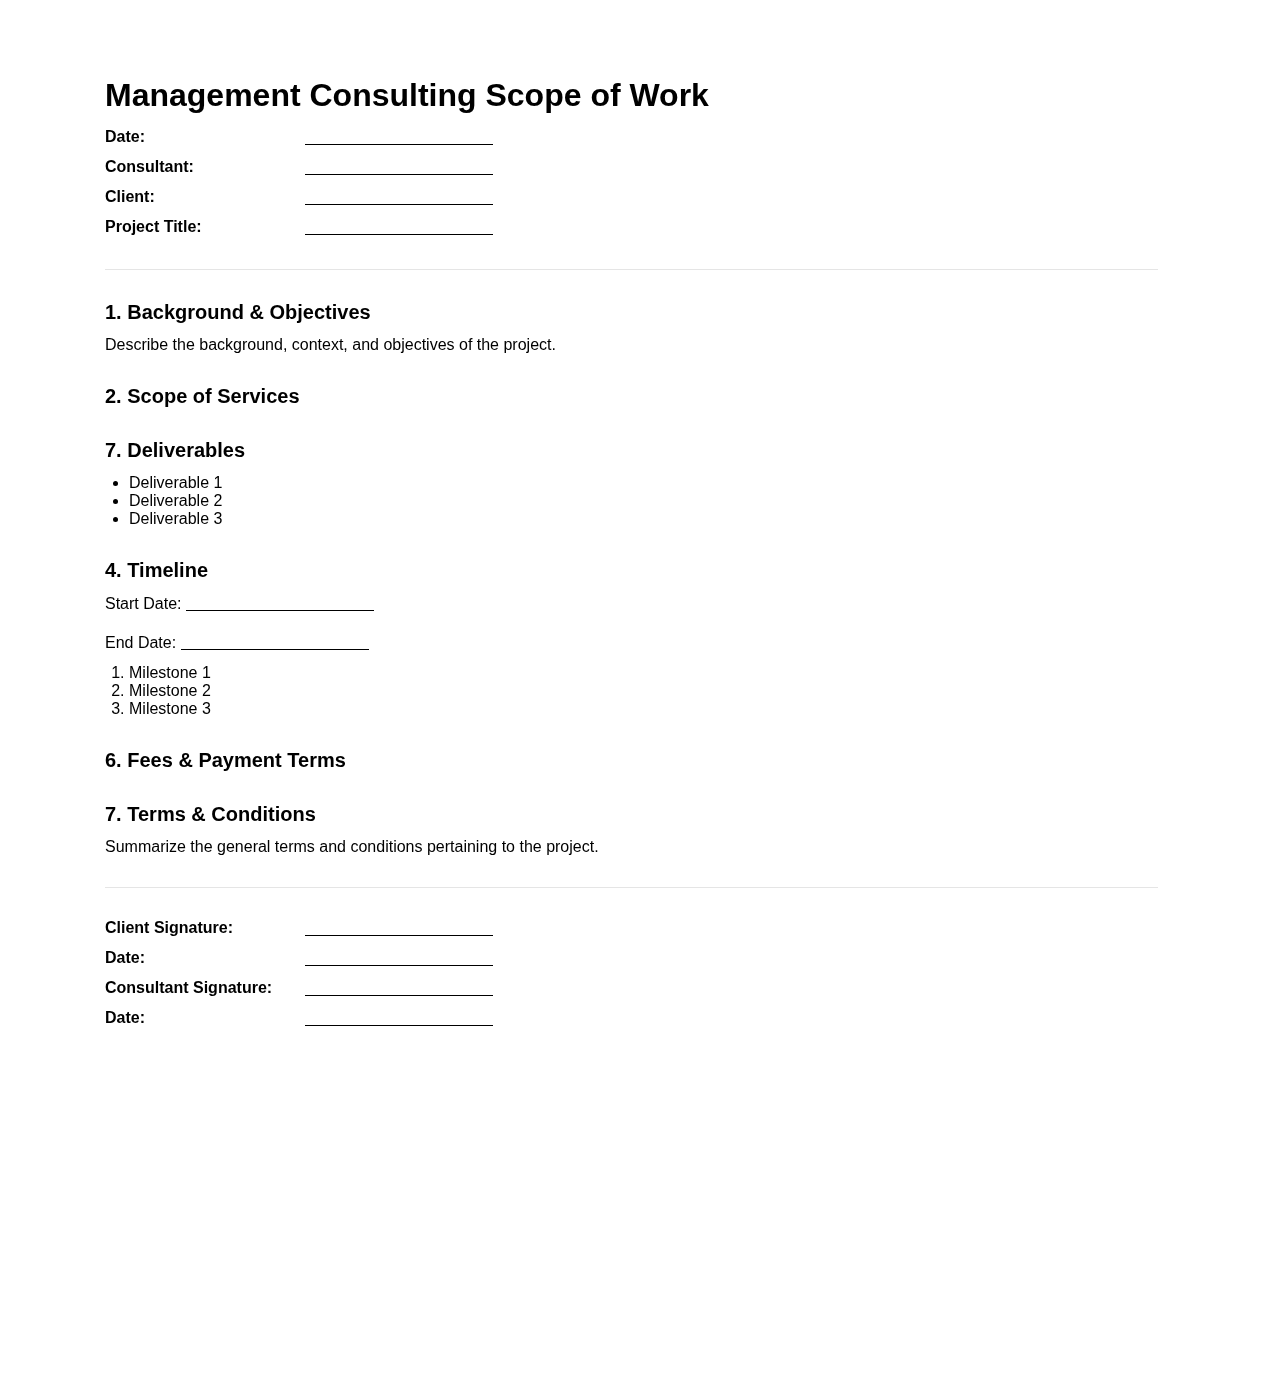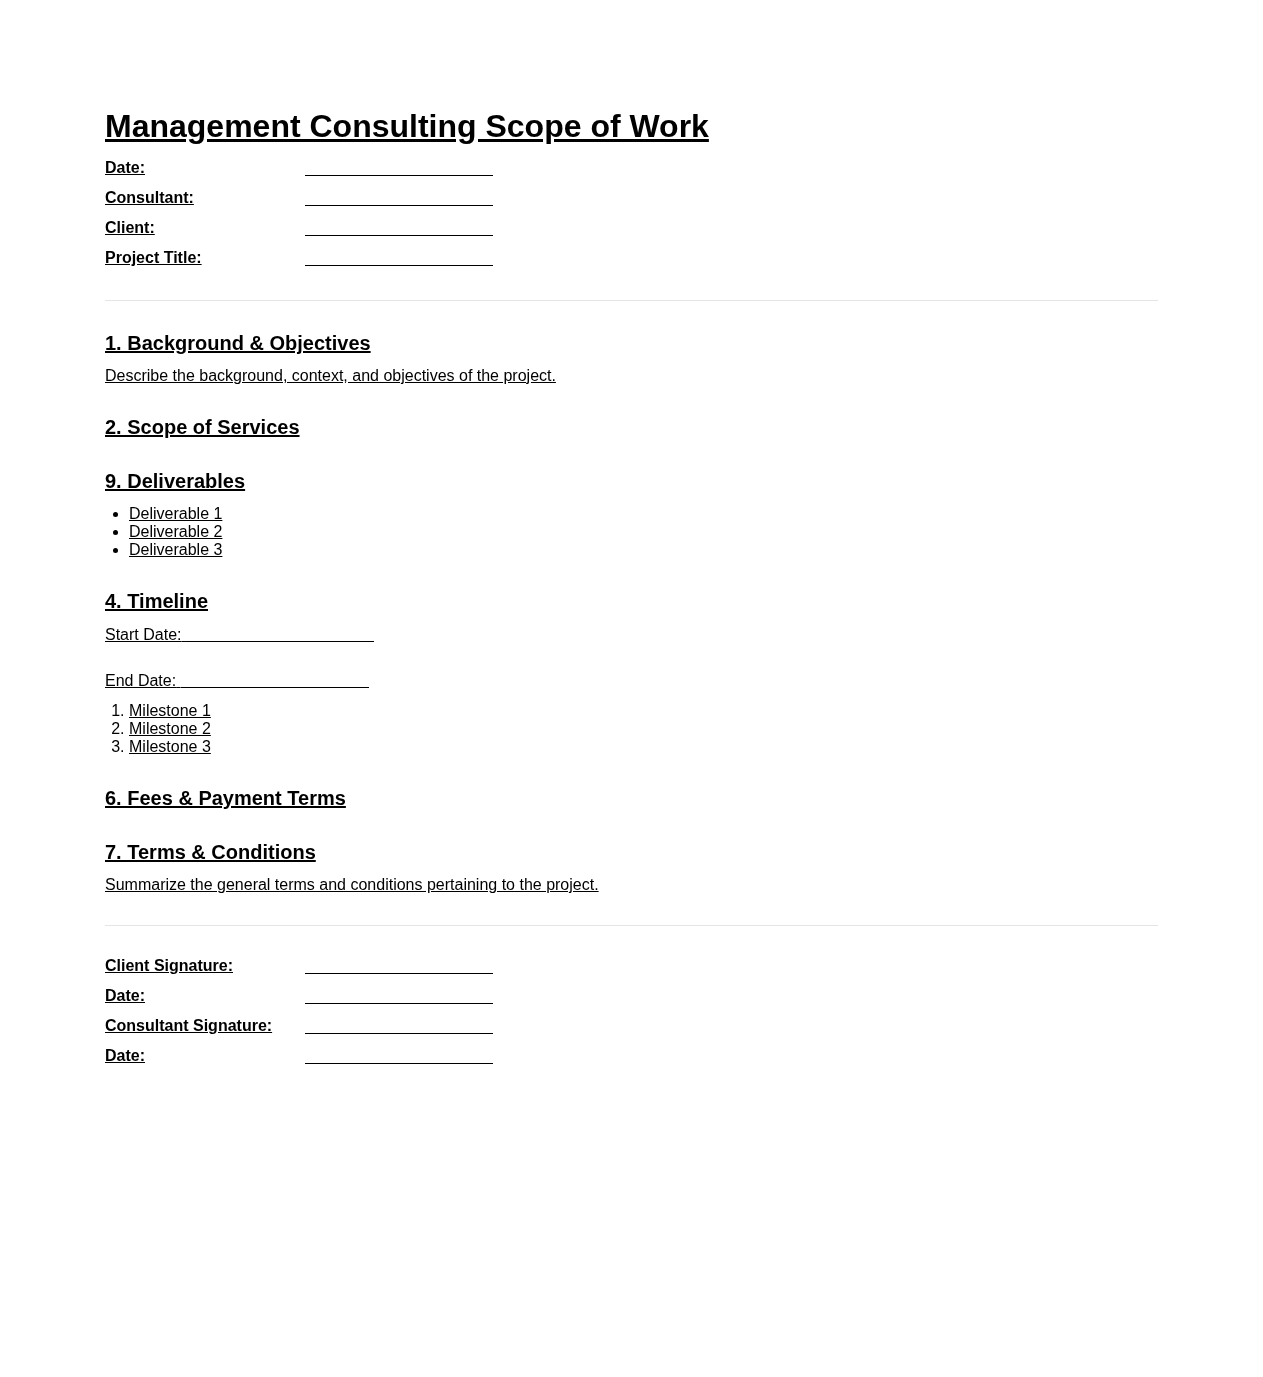--- a/index.html
+++ b/index.html
@@ -10,22 +10,21 @@
     body {
       width: 1263px;
       height: 1377px;
       font-family: "Liberation Sans", sans-serif;
       color: #000000;
       font-size: 16px;
       line-height: 18px;
     }
     .page {
       position: relative;
-      padding: 108px 105px 0 105px;
-      text-decoration: underline;
+      padding: 77px 105px 0 105px;
     }
     h1 {
       margin: 0;
       font-size: 32px;
       line-height: 36px;
       font-weight: bold;
     }
     .field-table {
       margin-top: 15px;
       border-collapse: collapse;
@@ -69,21 +68,21 @@
       margin: 12px 0 0 0;
     }
     .section ul, .section ol {
       margin: 12px 0 0 0;
       padding-left: 24px;
     }
     .section li { line-height: 18px; }
     .inline-field {
       margin: 12px 0 0 0;
     }
-    .inline-field + .inline-field { margin-top: 27px; }
+    .inline-field + .inline-field { margin-top: 20px; }
     .inline-blank {
       display: inline-block;
       width: 188px;
       border-bottom: 1px solid #000;
       height: 14px;
       position: relative;
       top: 2px;
     }
     .sig-table { margin-top: 31px; }
   </style>
@@ -118,21 +117,21 @@
   <div class="section">
     <h2>1. Background &amp; Objectives</h2>
     <p>Describe the background, context, and objectives of the project.</p>
   </div>
 
   <div class="section">
     <h2>2. Scope of Services</h2>
   </div>
 
   <div class="section">
-    <h2>9. Deliverables</h2>
+    <h2>7. Deliverables</h2>
     <ul>
       <li>Deliverable 1</li>
       <li>Deliverable 2</li>
       <li>Deliverable 3</li>
     </ul>
   </div>
 
   <div class="section">
     <h2>4. Timeline</h2>
     <p class="inline-field">

